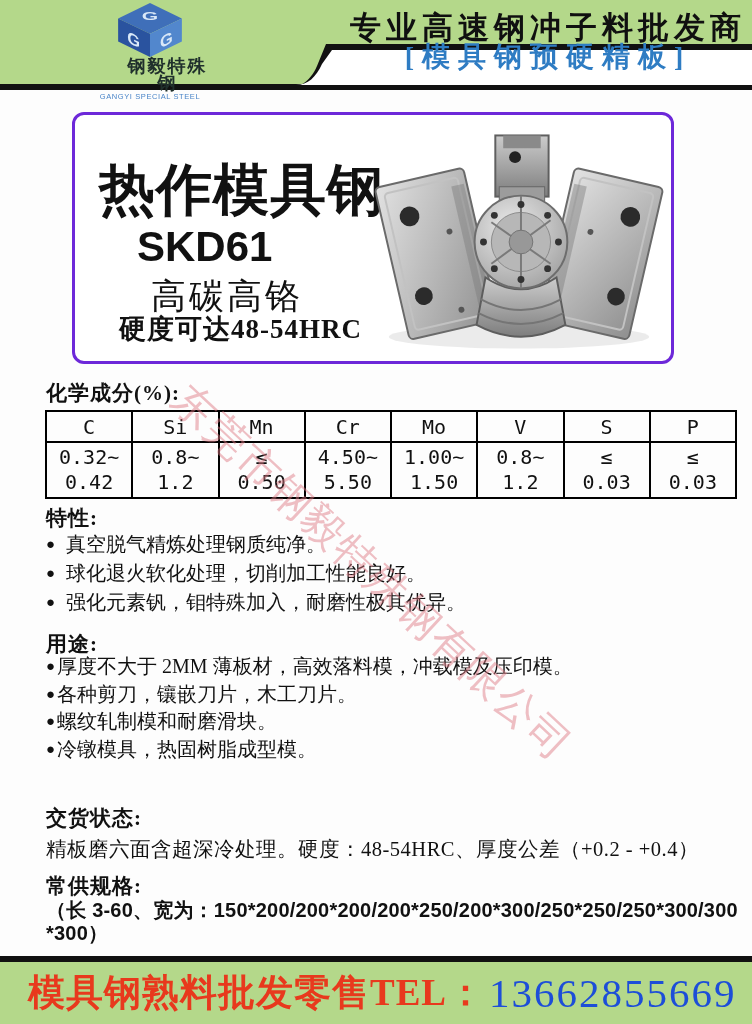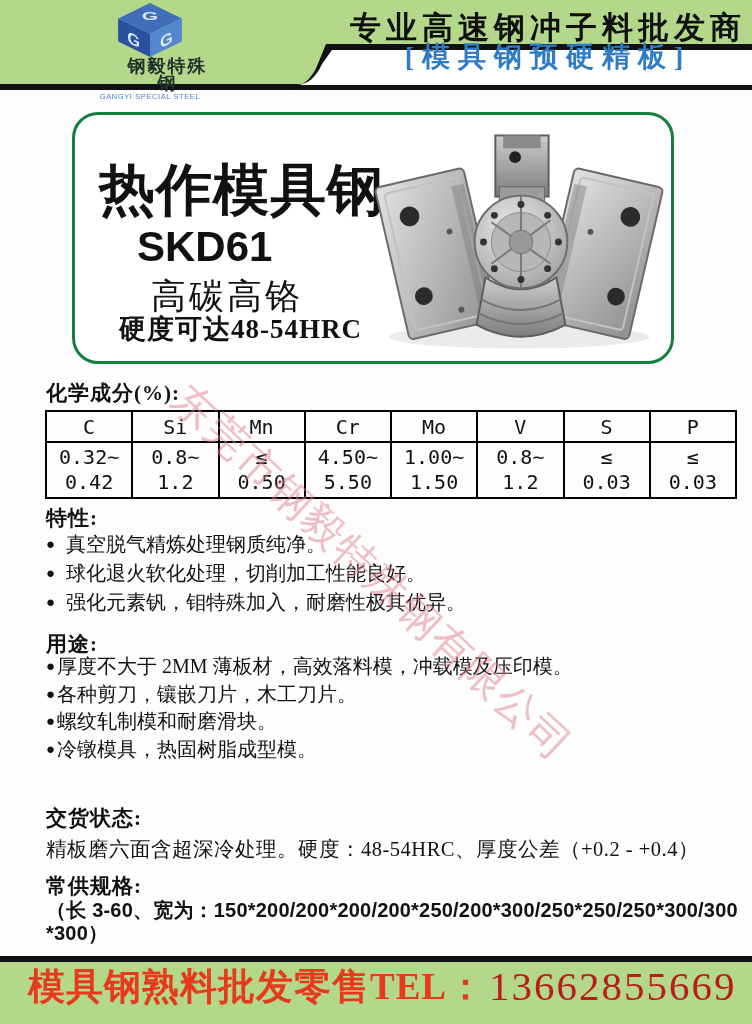--- a/index.html
+++ b/index.html
@@ -16,21 +16,21 @@
   .logo-name{font-size:18px;font-weight:bold;letter-spacing:2px;color:#20302c;line-height:17px;
     font-family:"Liberation Sans","DejaVu Sans",sans-serif;margin-left:35px;}
   .logo-sub{font-size:7.5px;color:#4a85c8;letter-spacing:0.6px;line-height:9px;
     font-family:"Liberation Sans","DejaVu Sans",sans-serif;}
   .tagline{position:absolute;right:6px;top:7px;font-size:31px;font-weight:bold;letter-spacing:5px;color:#101010;white-space:nowrap;}
   .swoosh{position:absolute;left:270px;top:44px;width:482px;height:46px;z-index:2;}
   .subbanner{position:absolute;left:350px;top:38px;width:396px;z-index:3;text-align:center;
     font-size:28px;letter-spacing:8px;color:#2e7cc3;font-weight:bold;white-space:nowrap;}
   
   .mainbox{position:absolute;left:72px;top:112px;width:596px;height:246px;background:#ffffff;
-    border:3px solid #15803d;border-radius:26px;}
+    border:3px solid #6d28d9;border-radius:12px;}
   .p-title{position:absolute;left:24px;top:38px;font-size:56px;font-weight:bold;letter-spacing:1px;
     font-family:"Liberation Sans","DejaVu Sans",sans-serif;}
   .p-grade{position:absolute;left:62px;top:108px;font-size:42px;font-weight:bold;
     font-family:"Liberation Sans","DejaVu Sans",sans-serif;}
   .p-feature{position:absolute;left:76px;top:158px;font-size:35px;letter-spacing:3px;
     font-family:"Liberation Sans","DejaVu Sans",sans-serif;}
   .p-hardness{position:absolute;left:44px;top:196px;font-size:27px;font-weight:bold;letter-spacing:1px;}
   .moldpic{position:absolute;right:4px;top:16px;}
   
   .watermark{position:absolute;left:198px;top:372px;z-index:40;pointer-events:none;
@@ -50,23 +50,23 @@
   .list-char .bullet{margin-right:11px;}
   .list-uses li{line-height:27.5px;}
   .list-uses .bullet{margin-right:2px;}
   .plain-text{position:absolute;left:46px;font-size:20.5px;letter-spacing:0.5px;white-space:nowrap;}
   .spec-text{position:absolute;left:46px;top:899px;width:694px;font-size:20px;font-weight:bold;
     line-height:23px;word-break:break-all;letter-spacing:0.2px;
     font-family:"Liberation Sans","DejaVu Sans",sans-serif;}
   
   .footer{position:absolute;left:0;top:956px;width:752px;height:68px;}
   .footer-line{height:6px;background:#111;}
-  .footer-band{height:62px;background:#b4d88a;display:flex;padding-left:28px;box-sizing:border-box;}
+  .footer-band{height:62px;background:#b4d88a;display:flex;align-items:center;padding-left:28px;box-sizing:border-box;}
   .footer-label{color:#e8391d;font-size:37px;font-weight:bold;letter-spacing:1px;white-space:nowrap;}
-  .footer-phone{color:#b91c1c;font-size:41px;letter-spacing:2px;margin-left:4px;white-space:nowrap;}
+  .footer-phone{color:#1d4ed8;font-size:41px;letter-spacing:2px;margin-left:4px;white-space:nowrap;}
 </style>
 </head>
 <body>
 
 <div class="header">
   <div class="logo">
     <svg width="80" height="56" viewBox="0 0 80 58">
       <polygon points="40,1 73,17 40,33 7,17" fill="#3f6fb9"></polygon>
       <polygon points="7,17 40,33 40,57 7,41" fill="#2a539f"></polygon>
       <polygon points="40,33 73,17 73,41 40,57" fill="#5287cd"></polygon>

